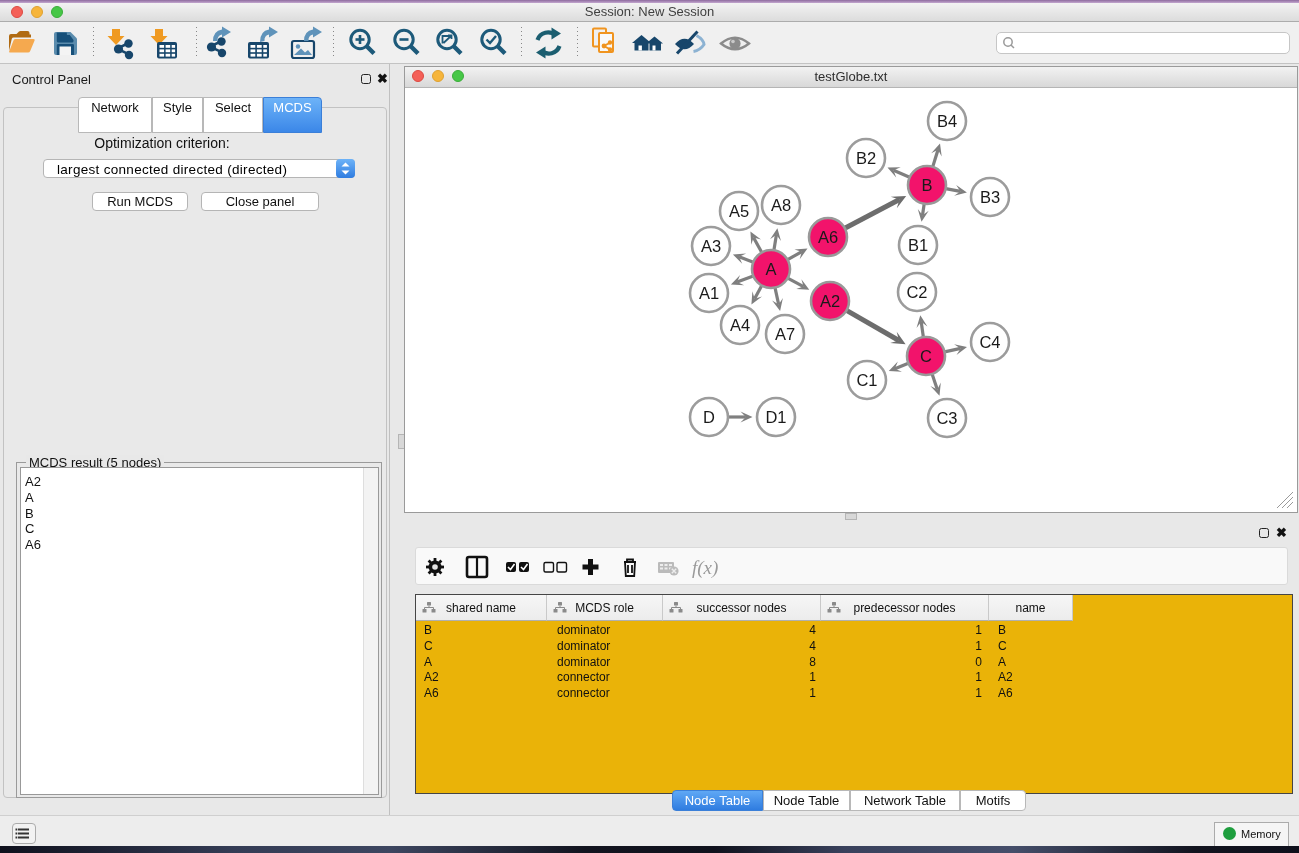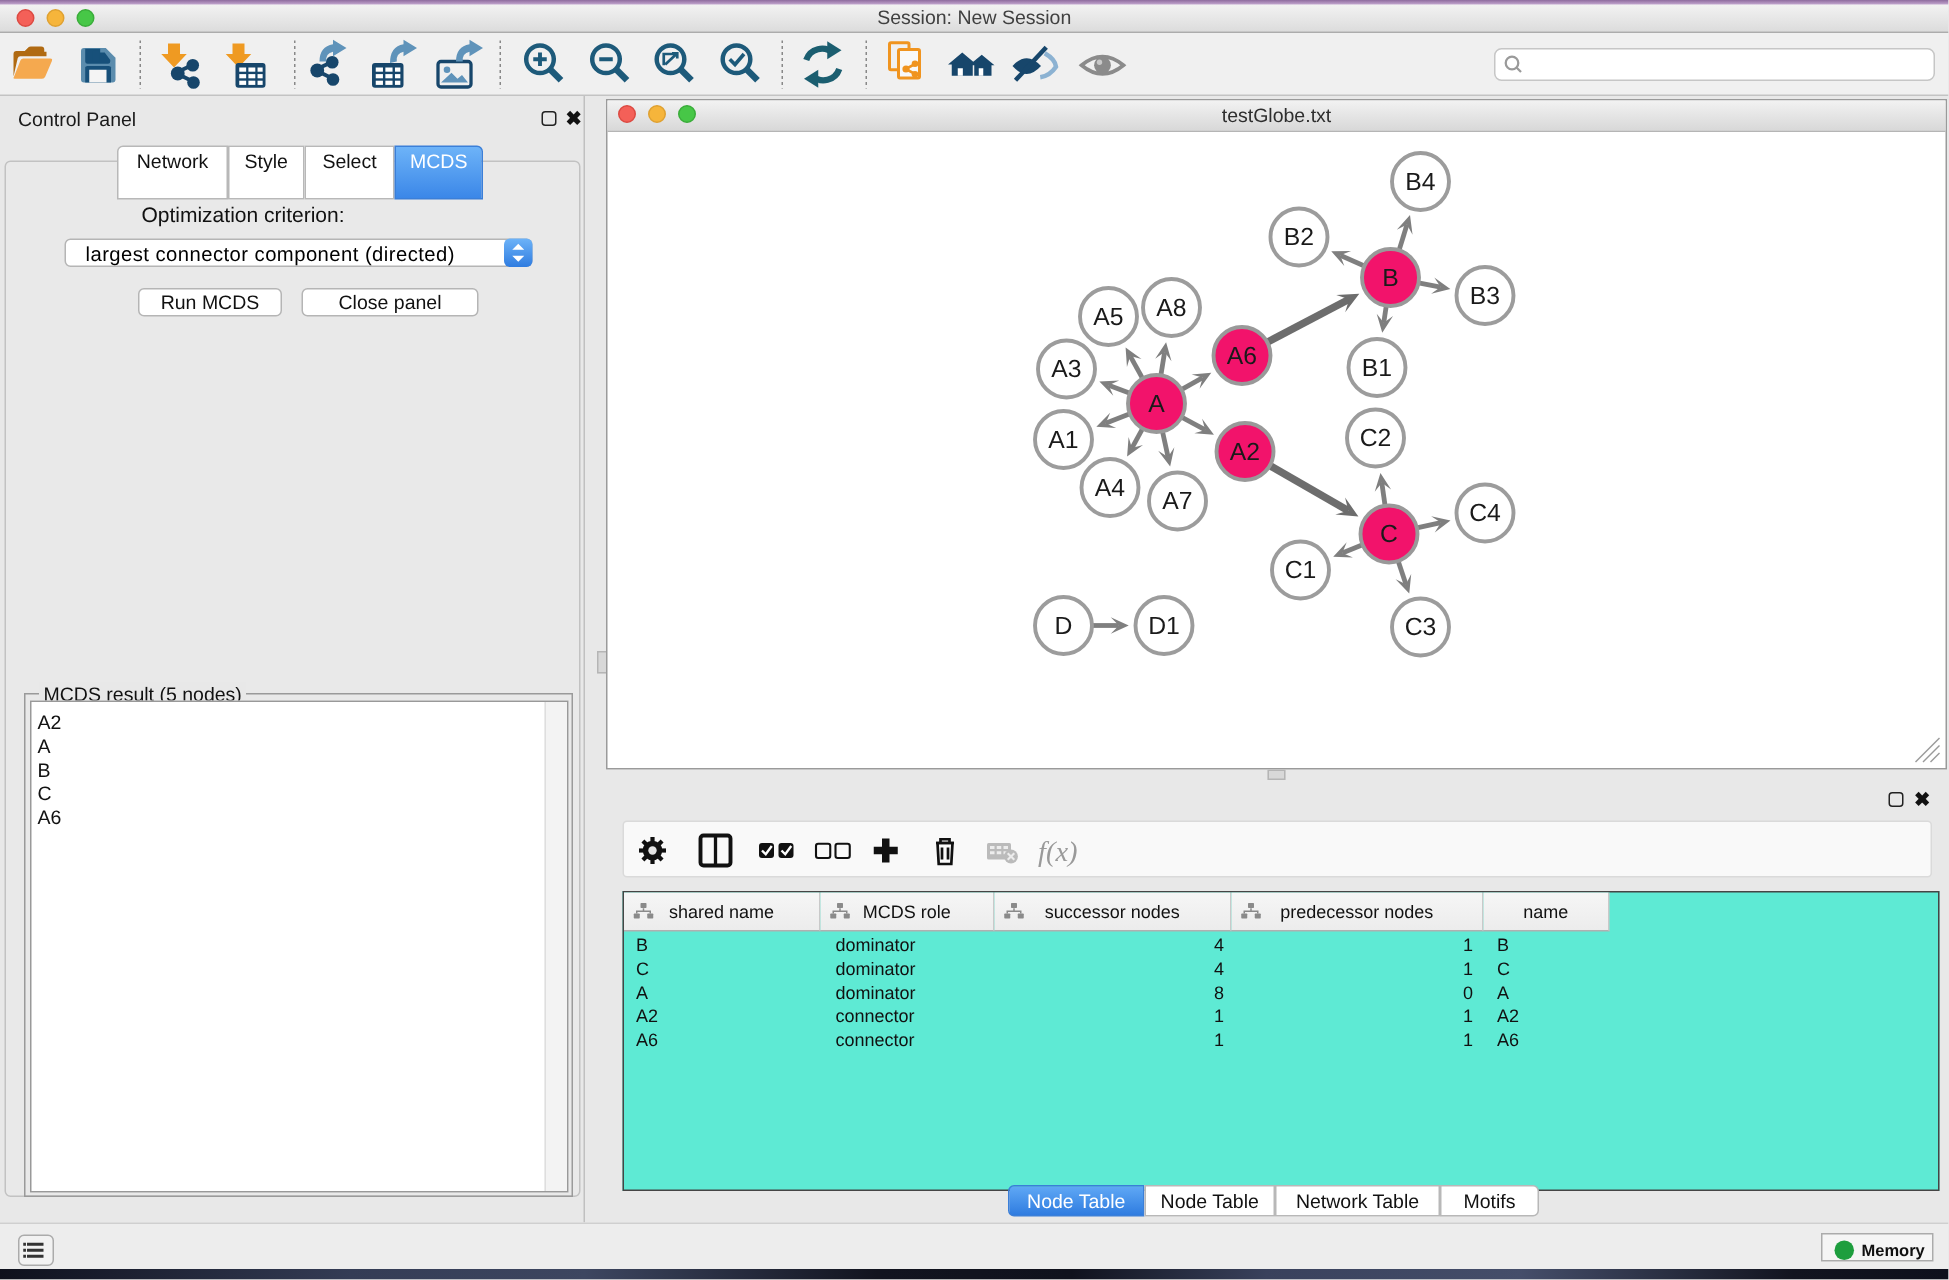--- a/index.html
+++ b/index.html
@@ -23,21 +23,21 @@
 .btn { position:absolute; background:#ffffff; border:1px solid #b5b5b5; border-radius:4px; font-size:13px; color:#111; text-align:center; }
 .combo { left:43px; top:159px; width:312px; height:19px; background:#fff; border:1px solid #b5b5b5; border-radius:4px; font-size:13.5px; }
 .combo-btn { position:absolute; right:-1px; top:-1px; width:19px; height:19px; background:linear-gradient(#6db3f8,#2f7ce0); border-radius:4px; }
 .groupbox { left:16px; top:462px; width:366px; height:336px; border:1px solid #9a9a9a; }
 .glabel { position:absolute; left:9px; top:-8px; background:#e8e8e8; font-size:13px; padding:0 3px; color:#111; }
 .list { position:absolute; left:3px; top:4px; width:359px; height:328px; background:#fff; border:1px solid #999; font-size:13px; color:#111; }
 .netwin { left:404px; top:66px; width:894px; height:447px; background:#fff; border:1px solid #9a9a9a; }
 .netbar { position:absolute; left:0; top:0; width:100%; height:21px; background:linear-gradient(#f2f2f2,#d8d8d8); border-bottom:1px solid #b5b5b5; }
 .tp { left:404px; top:520px; width:895px; height:295px; background:#e8e8e8; }
 .tp-toolbar { position:absolute; left:11px; top:27px; width:873px; height:38px; background:#f9f9f9; border:1px solid #dadada; border-radius:3px; }
-.tbl { position:absolute; left:11px; top:74px; width:878px; height:200px; background:#5eead4; border:1px solid #454545; }
+.tbl { position:absolute; left:11px; top:74px; width:878px; height:200px; background:#eab308; border:1px solid #454545; }
 .th { position:absolute; top:0; height:26px; background:linear-gradient(#f6f6f6,#ececec); border-right:1px solid #c9c9c9; border-bottom:1px solid #b0b0b0; font-size:12px; color:#111; text-align:center; line-height:26px; }
 .td { position:absolute; font-size:12px; color:#111; height:16px; line-height:16px; }
 .btab { position:absolute; height:21px; background:#fff; border:1px solid #b8b8b8; font-size:13px; color:#111; text-align:center; line-height:20px; }
 .btab.sel { background:linear-gradient(#5fa8f5,#2f7ce0); color:#fff; border:1px solid #3b7fd8; }
 .statusbar { left:0; top:815px; width:1299px; height:31px; background:#ededed; border-top:1px solid #cfcfcf; }
 .desktop { left:0; top:846px; width:1299px; height:7px; background:linear-gradient(90deg,#0e101c 0%,#343c55 18%,#3d4660 30%,#12141f 45%,#10121d 55%,#39415c 65%,#454e6a 78%,#12141f 92%,#0e101c 100%); }
 </style>
 </head>
 <body>
 
@@ -194,21 +194,21 @@
 <div class="abs panel-title" style="left:12px;top:72px;">Control Panel</div>
 <div class="abs sqbtn" style="left:361px;top:74px;"></div>
 <div class="abs xbtn" style="left:377px;top:71px;">✖</div>
 <div class="abs tab" style="left:78px;top:97px;width:74px;border-radius:4px 0 0 0;">Network</div>
 <div class="abs tab" style="left:152px;top:97px;width:51px;">Style</div>
 <div class="abs tab" style="left:203px;top:97px;width:60px;">Select</div>
 <div class="abs tab sel" style="left:263px;top:97px;width:59px;border-radius:0 4px 0 0;">MCDS</div>
 <div class="abs mcds-pane"></div>
 <div class="abs" style="left:0;top:135px;width:324px;text-align:center;font-size:14px;color:#111;">Optimization criterion:</div>
 <div class="abs combo">
-    <span style="position:absolute;left:13px;top:1.5px;letter-spacing:0.3px;">largest connector component (directed)</span>
+    <span style="position:absolute;left:13px;top:1.5px;letter-spacing:0.3px;">largest connected directed (directed)</span>
   <div class="combo-btn">
     <svg width="19" height="19" viewBox="0 0 19 19">
         <path d="M5.5 7.5 L9.5 3.5 L13.5 7.5 Z M5.5 11.5 L9.5 15.5 L13.5 11.5 Z" fill="#fff"></path>
       </svg>
   </div>
 </div>
 <div class="abs btn" style="left:92px;top:192px;width:96px;height:19px;line-height:18px;">Run MCDS</div>
 <div class="abs btn" style="left:201px;top:192px;width:118px;height:19px;line-height:18px;">Close panel</div>
 <div class="abs groupbox">
   <div class="glabel">MCDS result (5 nodes)</div>
@@ -445,17 +445,17 @@
       <g fill="#333">
   <rect x="5" y="4.5" width="11" height="2"></rect>
         <rect x="5" y="8.5" width="11" height="2"></rect>
         <rect x="5" y="12.5" width="11" height="2"></rect>
   <rect x="2.5" y="4.5" width="1.8" height="2"></rect>
         <rect x="2.5" y="8.5" width="1.8" height="2"></rect>
         <rect x="2.5" y="12.5" width="1.8" height="2"></rect>
   </g>
     </svg>
 </div>
-<div class="abs" style="left:1214px;top:822px;width:75px;height:19px;background:#f5f5f5;border:1px solid #ababab;font-size:11px;color:#111;font-weight:bold;">
+<div class="abs" style="left:1214px;top:822px;width:75px;height:32px;background:#f5f5f5;border:1px solid #ababab;font-size:11px;color:#111;">
   <span style="position:absolute;left:8px;top:4px;width:13px;height:13px;border-radius:50%;background:#1e9e3e;"></span>
   <span style="position:absolute;left:26px;top:5px;">Memory</span>
 </div>
 <div class="abs desktop"></div>
 
 </body></html>

